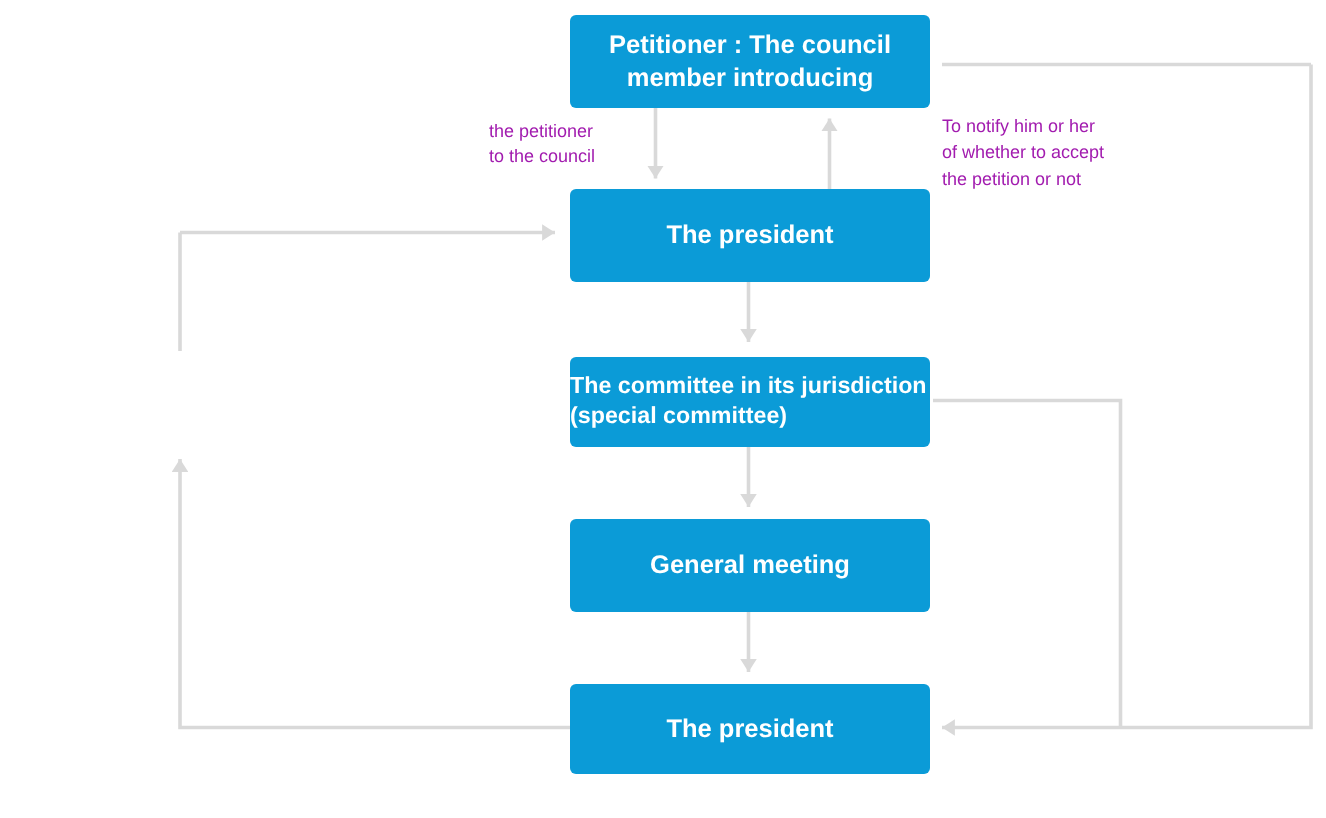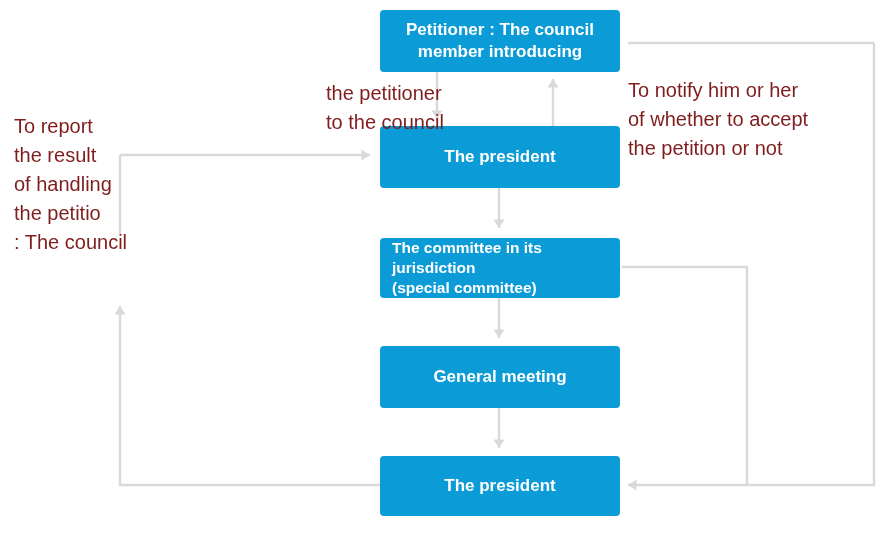--- a/index.html
+++ b/index.html
@@ -35,31 +35,30 @@
     display: flex;
     align-items: center;
     justify-content: center;
     text-align: center;
     box-sizing: border-box;
     z-index: 3;
   }
   .node.left-align {
     justify-content: flex-start;
     text-align: left;
-    padding-left: 12px;
     font-size: 15.5px;
   }
   .node .label {
     display: block;
     white-space: pre-line;
   }
   .edge-label {
     position: absolute;
-    color: #7f1d1d;
-    font-size: 20px;
+    color: #a21caf;
+    font-size: 12px;
     line-height: 1.45;
     white-space: pre-line;
     z-index: 4;
   }
 </style>
 </head>
 <body>
 
 <div id="canvas">
 
@@ -126,22 +125,17 @@
   </div>
 
 
   <div class="edge-label" style="left:326px; top:79px; text-align:left;">the petitioner
 to the council</div>
 
   <div class="edge-label" style="left:628px; top:76px; text-align:left;">To notify him or her
 of whether to accept
 the petition or not</div>
 
-  <div class="edge-label" style="left:14px; top:112px; text-align:left;">To report
-the result
-of handling
-the petitio
-: The council</div>
 
 
 
 
 </div>
 
 </body></html>

